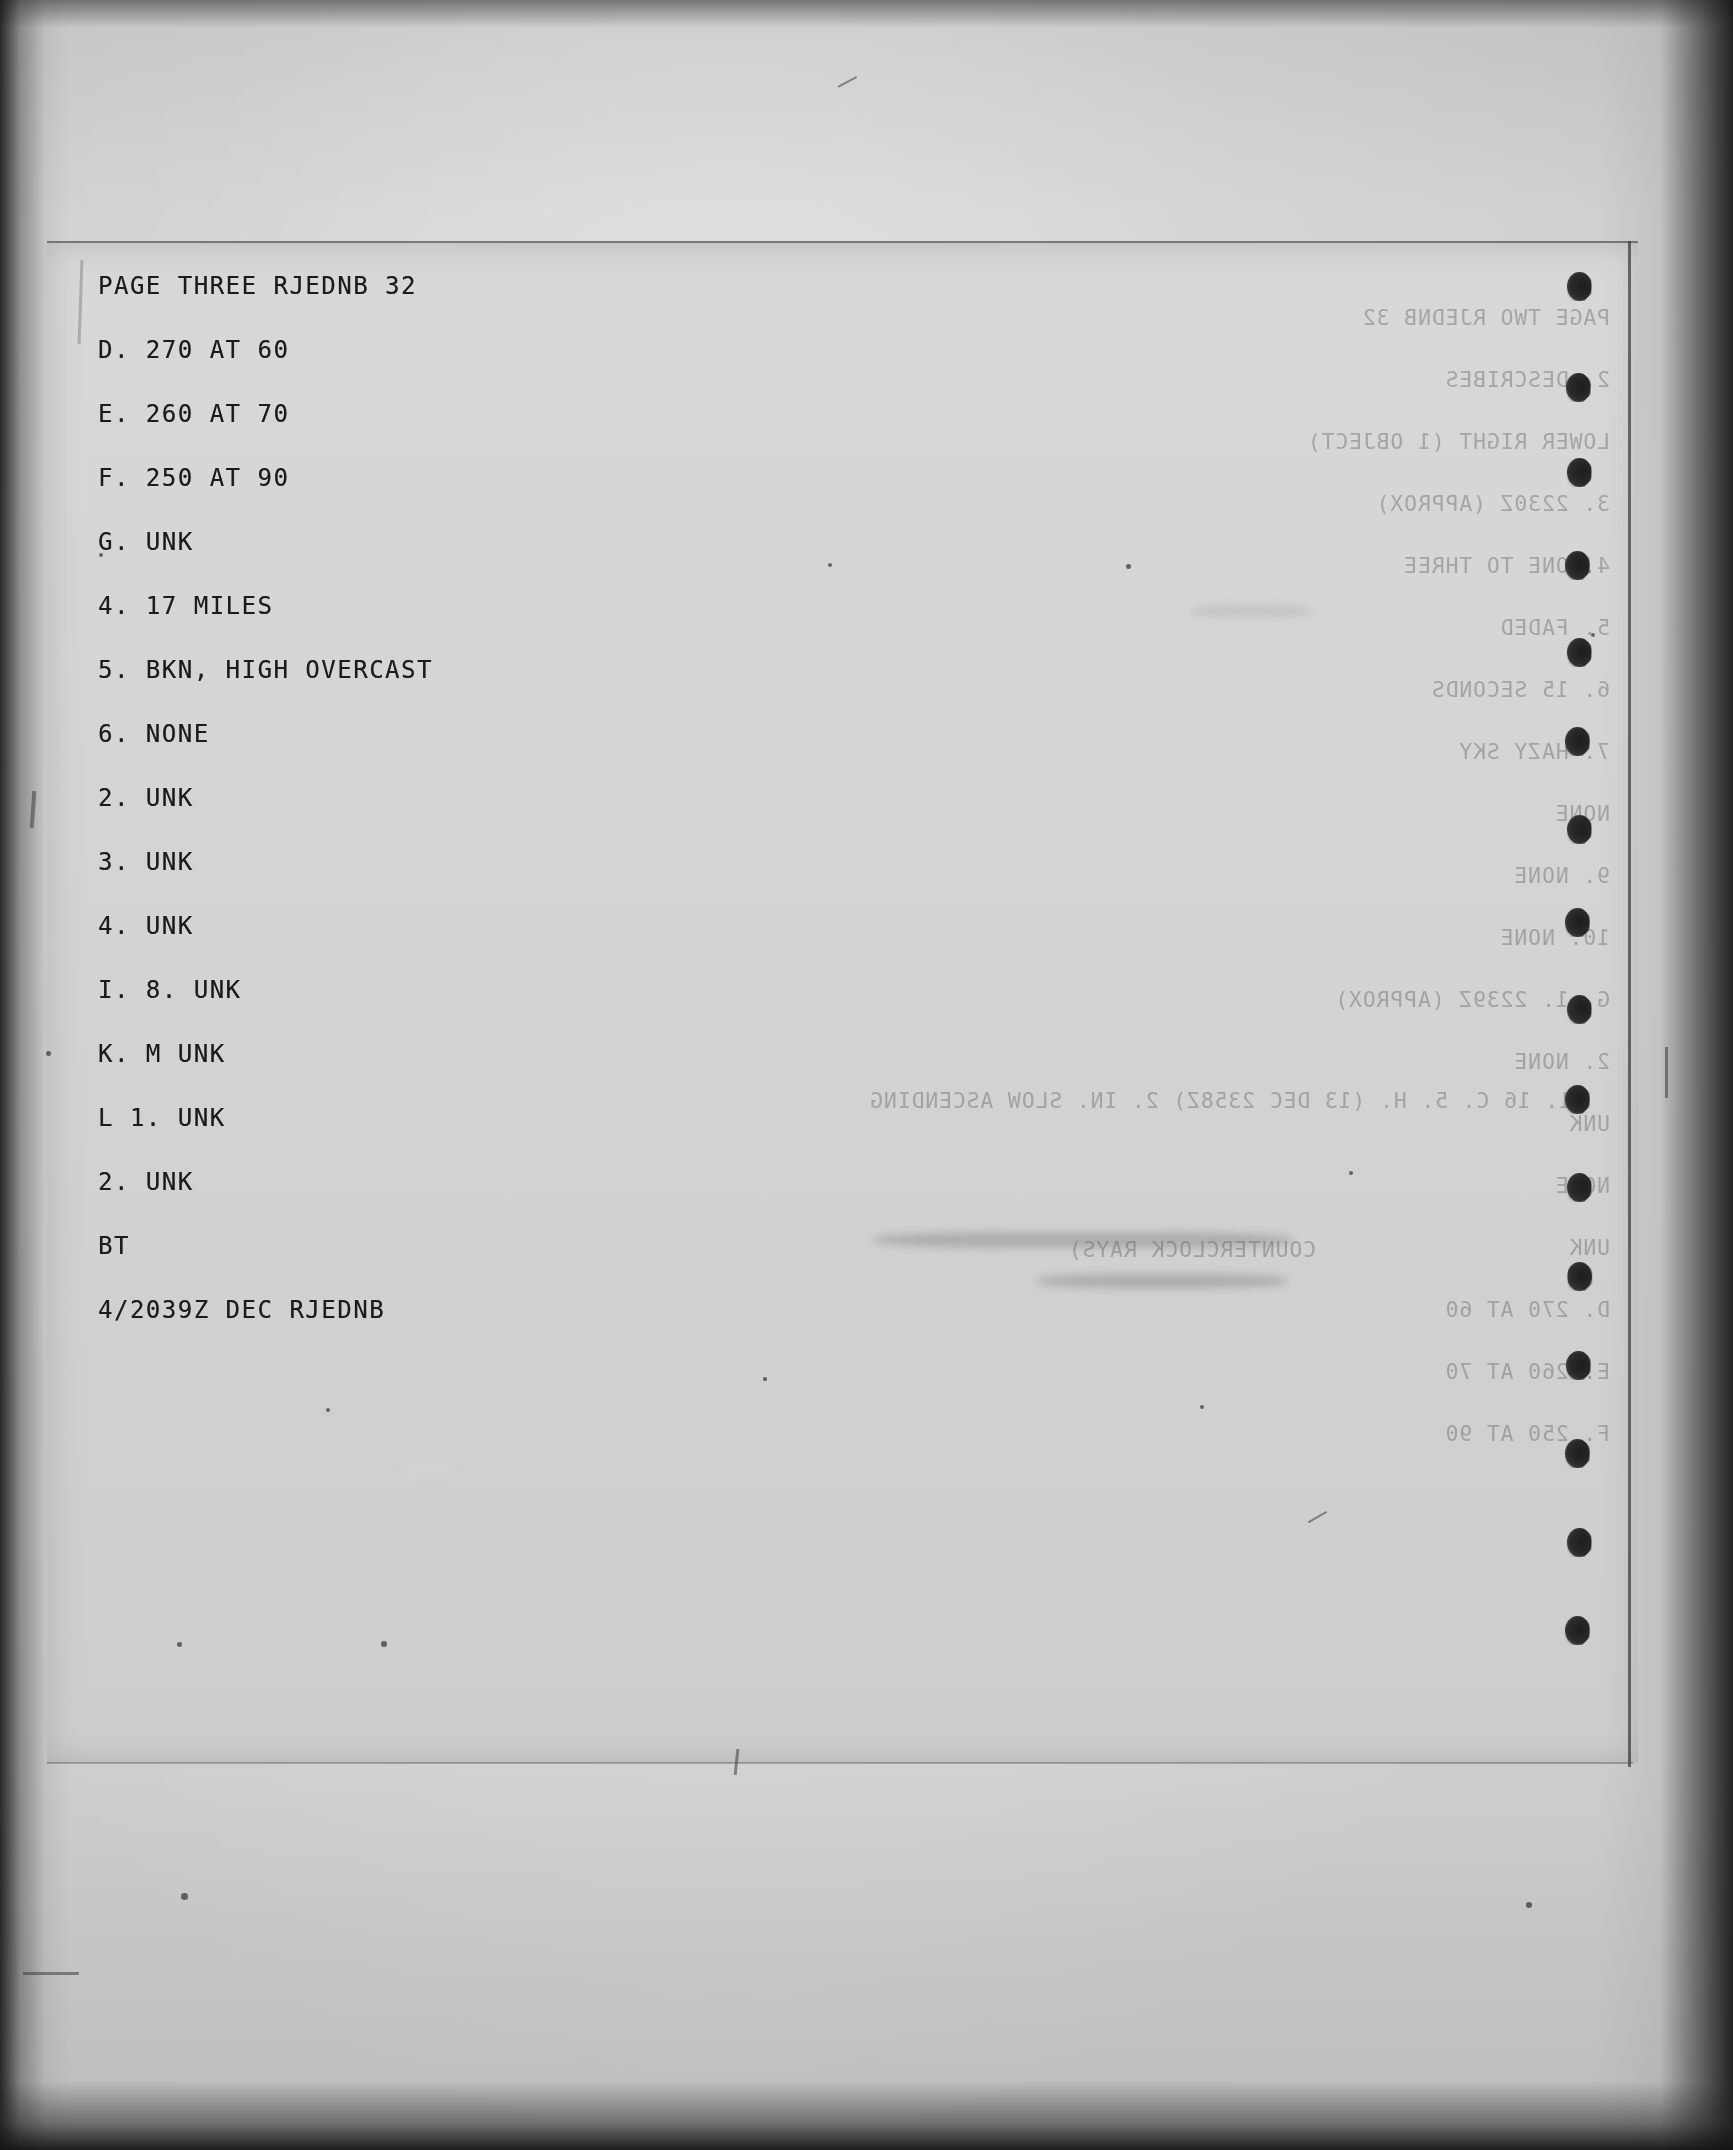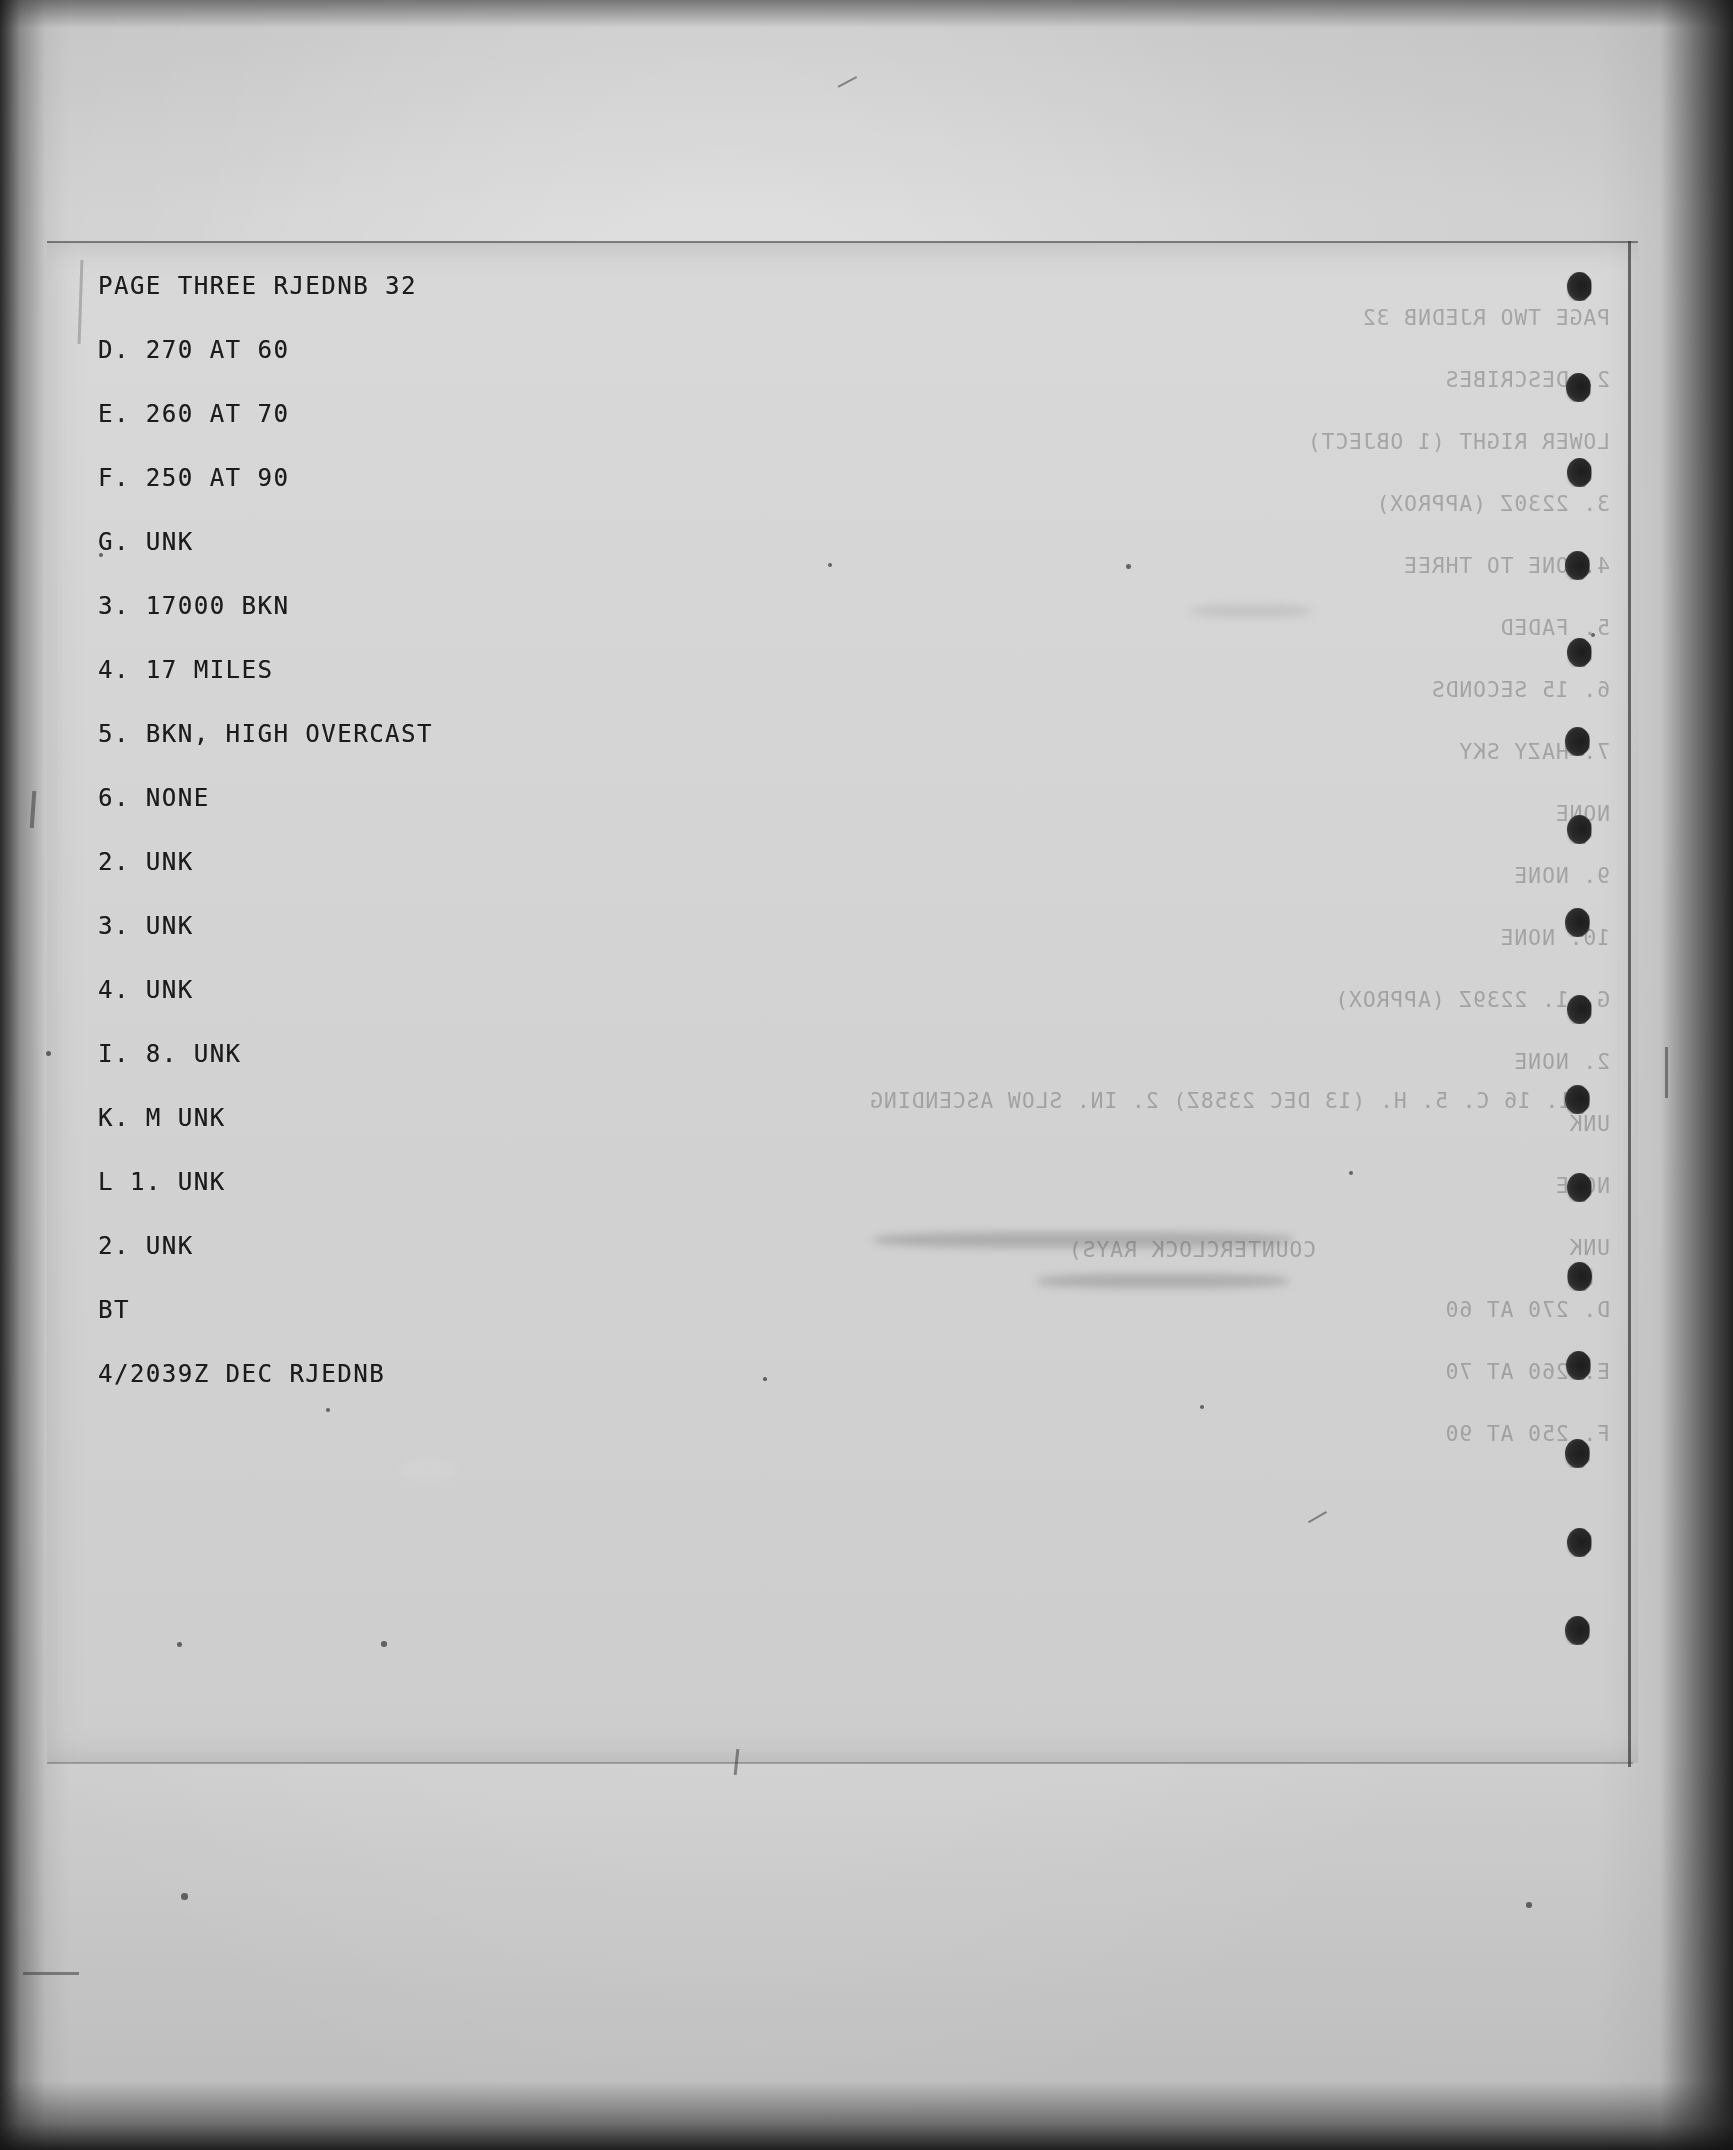--- a/index.html
+++ b/index.html
@@ -233,21 +233,20 @@
   <div class="smudge" style="left:1037px;top:1274px;width:251px;height:14px;"></div>
   <div class="smudge" style="left:1191px;top:605px;width:121px;height:12px;opacity:0.5;"></div>
   <div class="smudge" style="left:400px;top:1460px;width:56px;height:18.6px;opacity:0.45;background:rgba(220,220,220,0.7);"></div>
 
   <div class="typed-block">
     <div class="typed-line">PAGE THREE RJEDNB 32</div>
     <div class="typed-line">D. 270 AT 60</div>
     <div class="typed-line">E. 260 AT 70</div>
     <div class="typed-line">F. 250 AT 90</div>
     <div class="typed-line">G. UNK</div>
-    <div class="typed-line">3. 17000 BKN</div>
     <div class="typed-line">4. 17 MILES</div>
     <div class="typed-line">5. BKN, HIGH OVERCAST</div>
     <div class="typed-line">6. NONE</div>
     <div class="typed-line">2. UNK</div>
     <div class="typed-line">3. UNK</div>
     <div class="typed-line">4. UNK</div>
     <div class="typed-line">I. 8. UNK</div>
     <div class="typed-line">K. M UNK</div>
     <div class="typed-line">L 1. UNK</div>
     <div class="typed-line">2. UNK</div>

